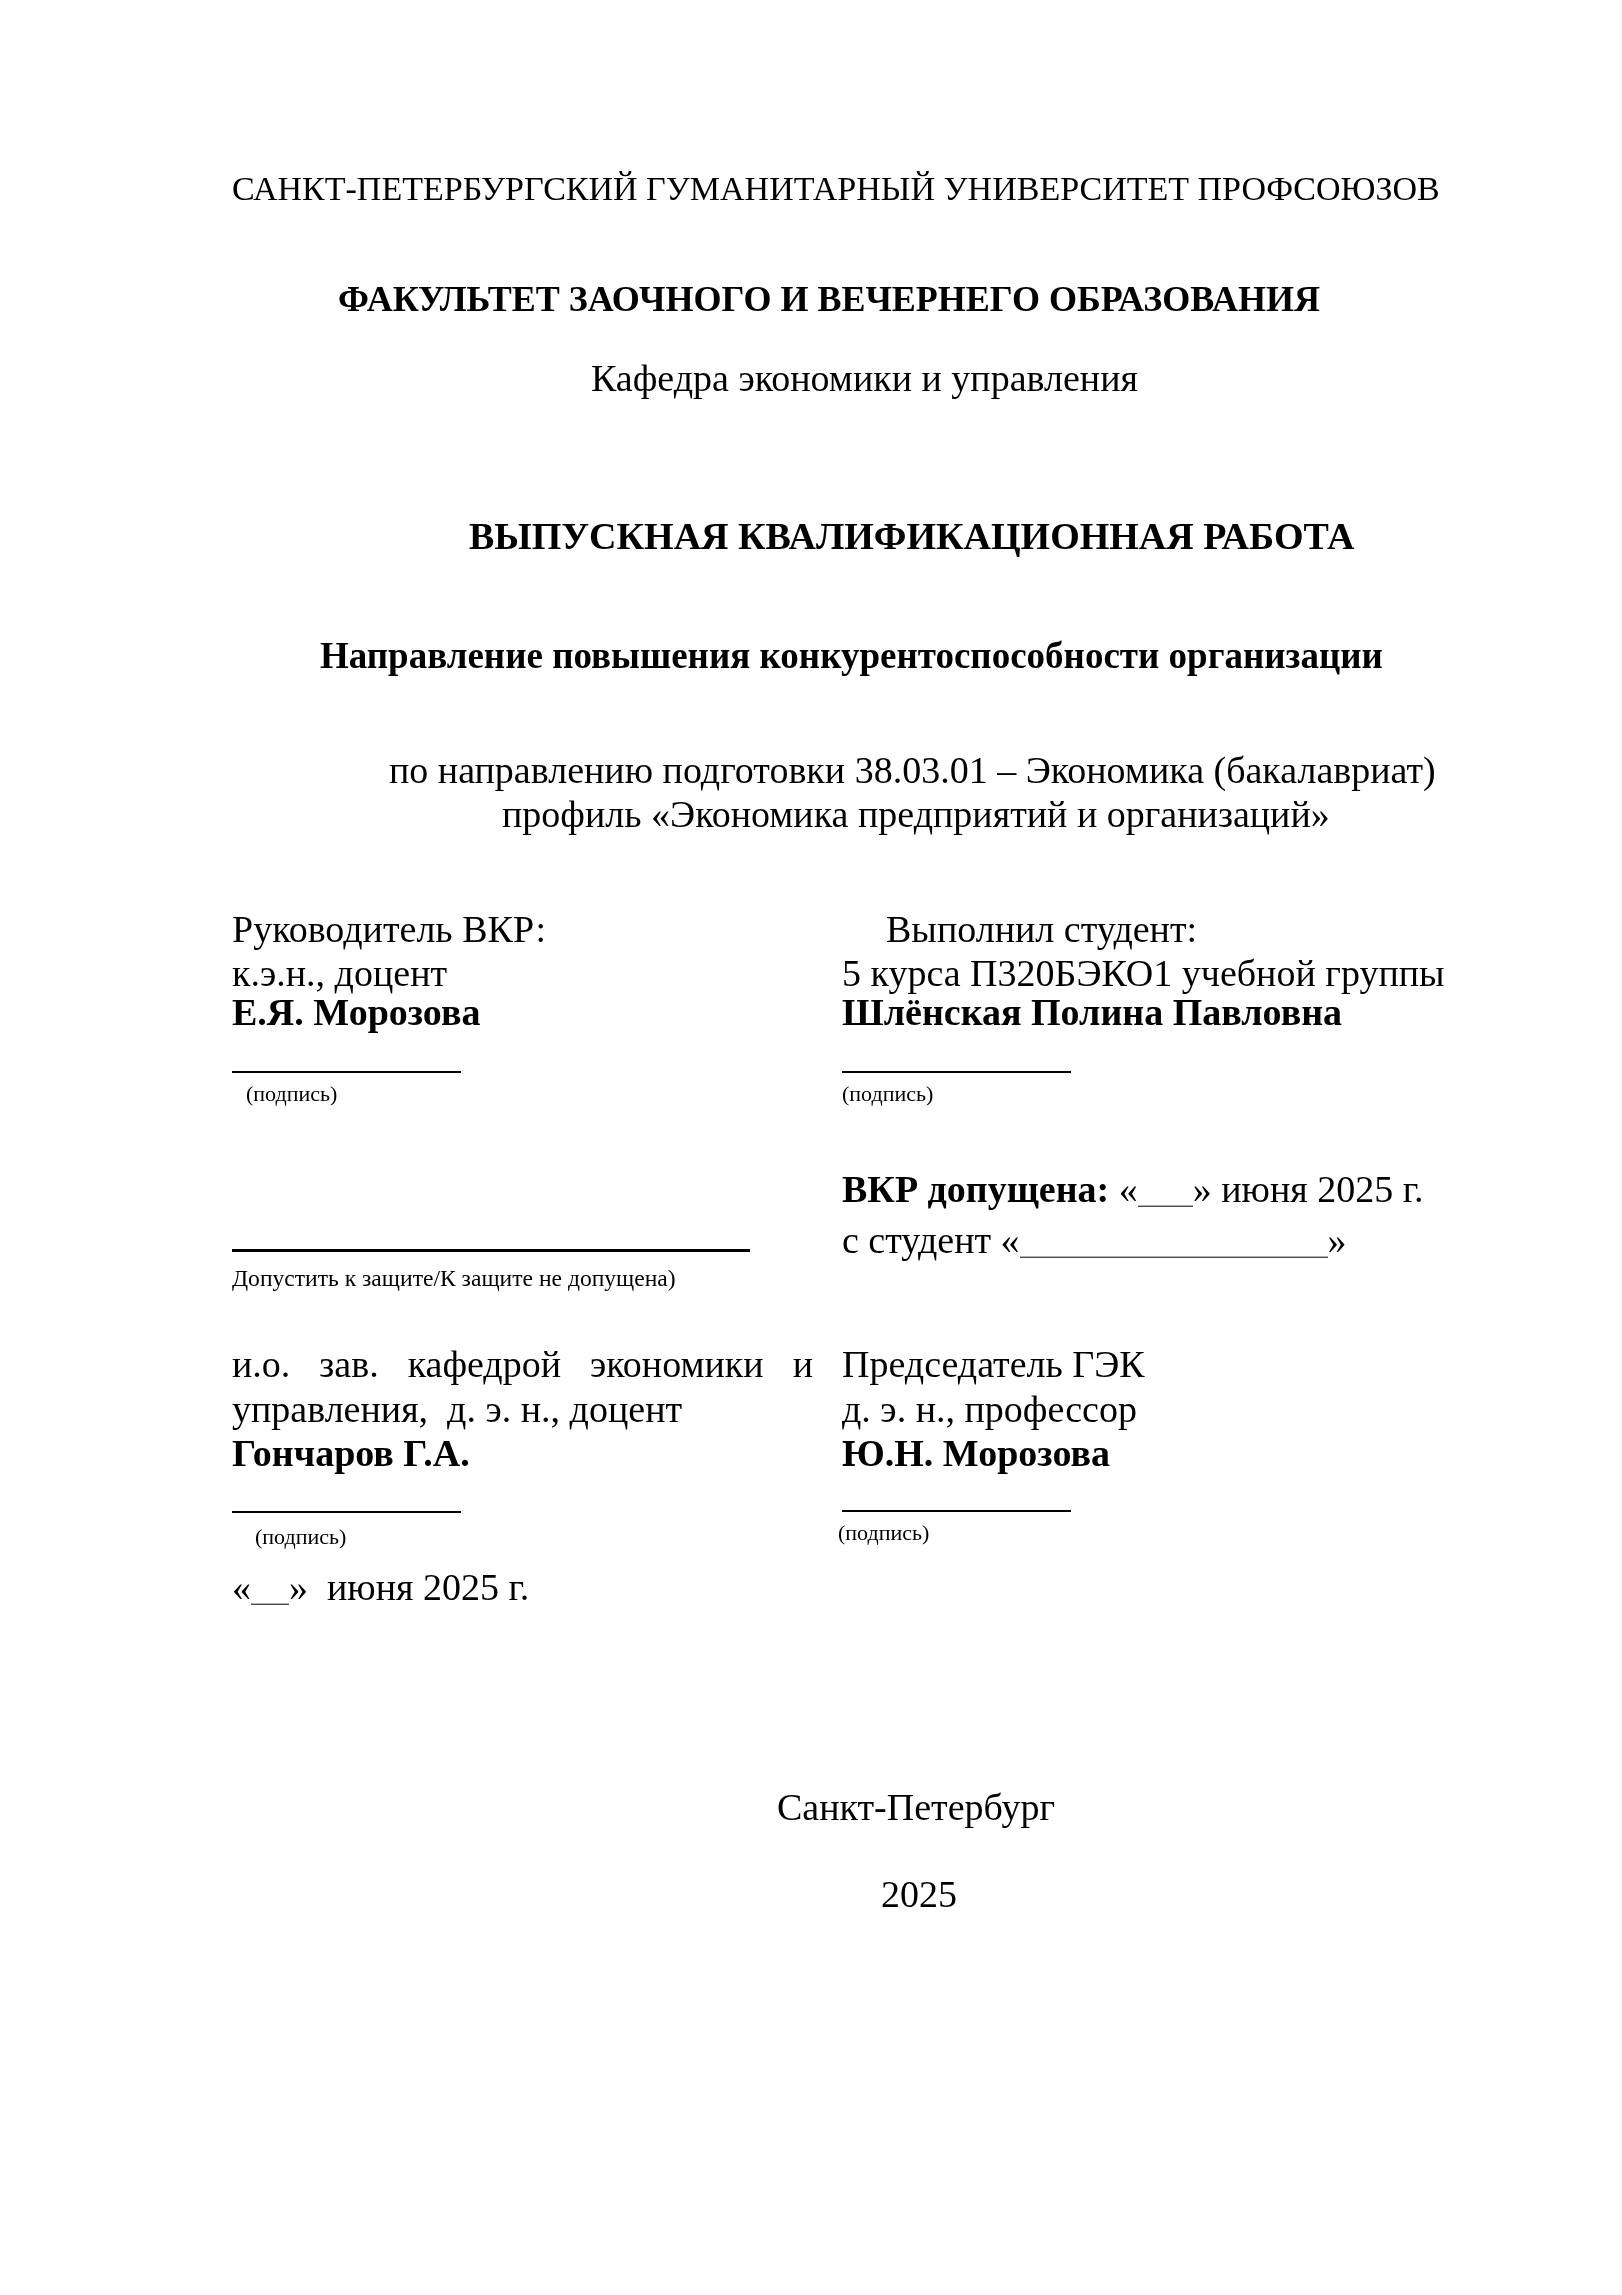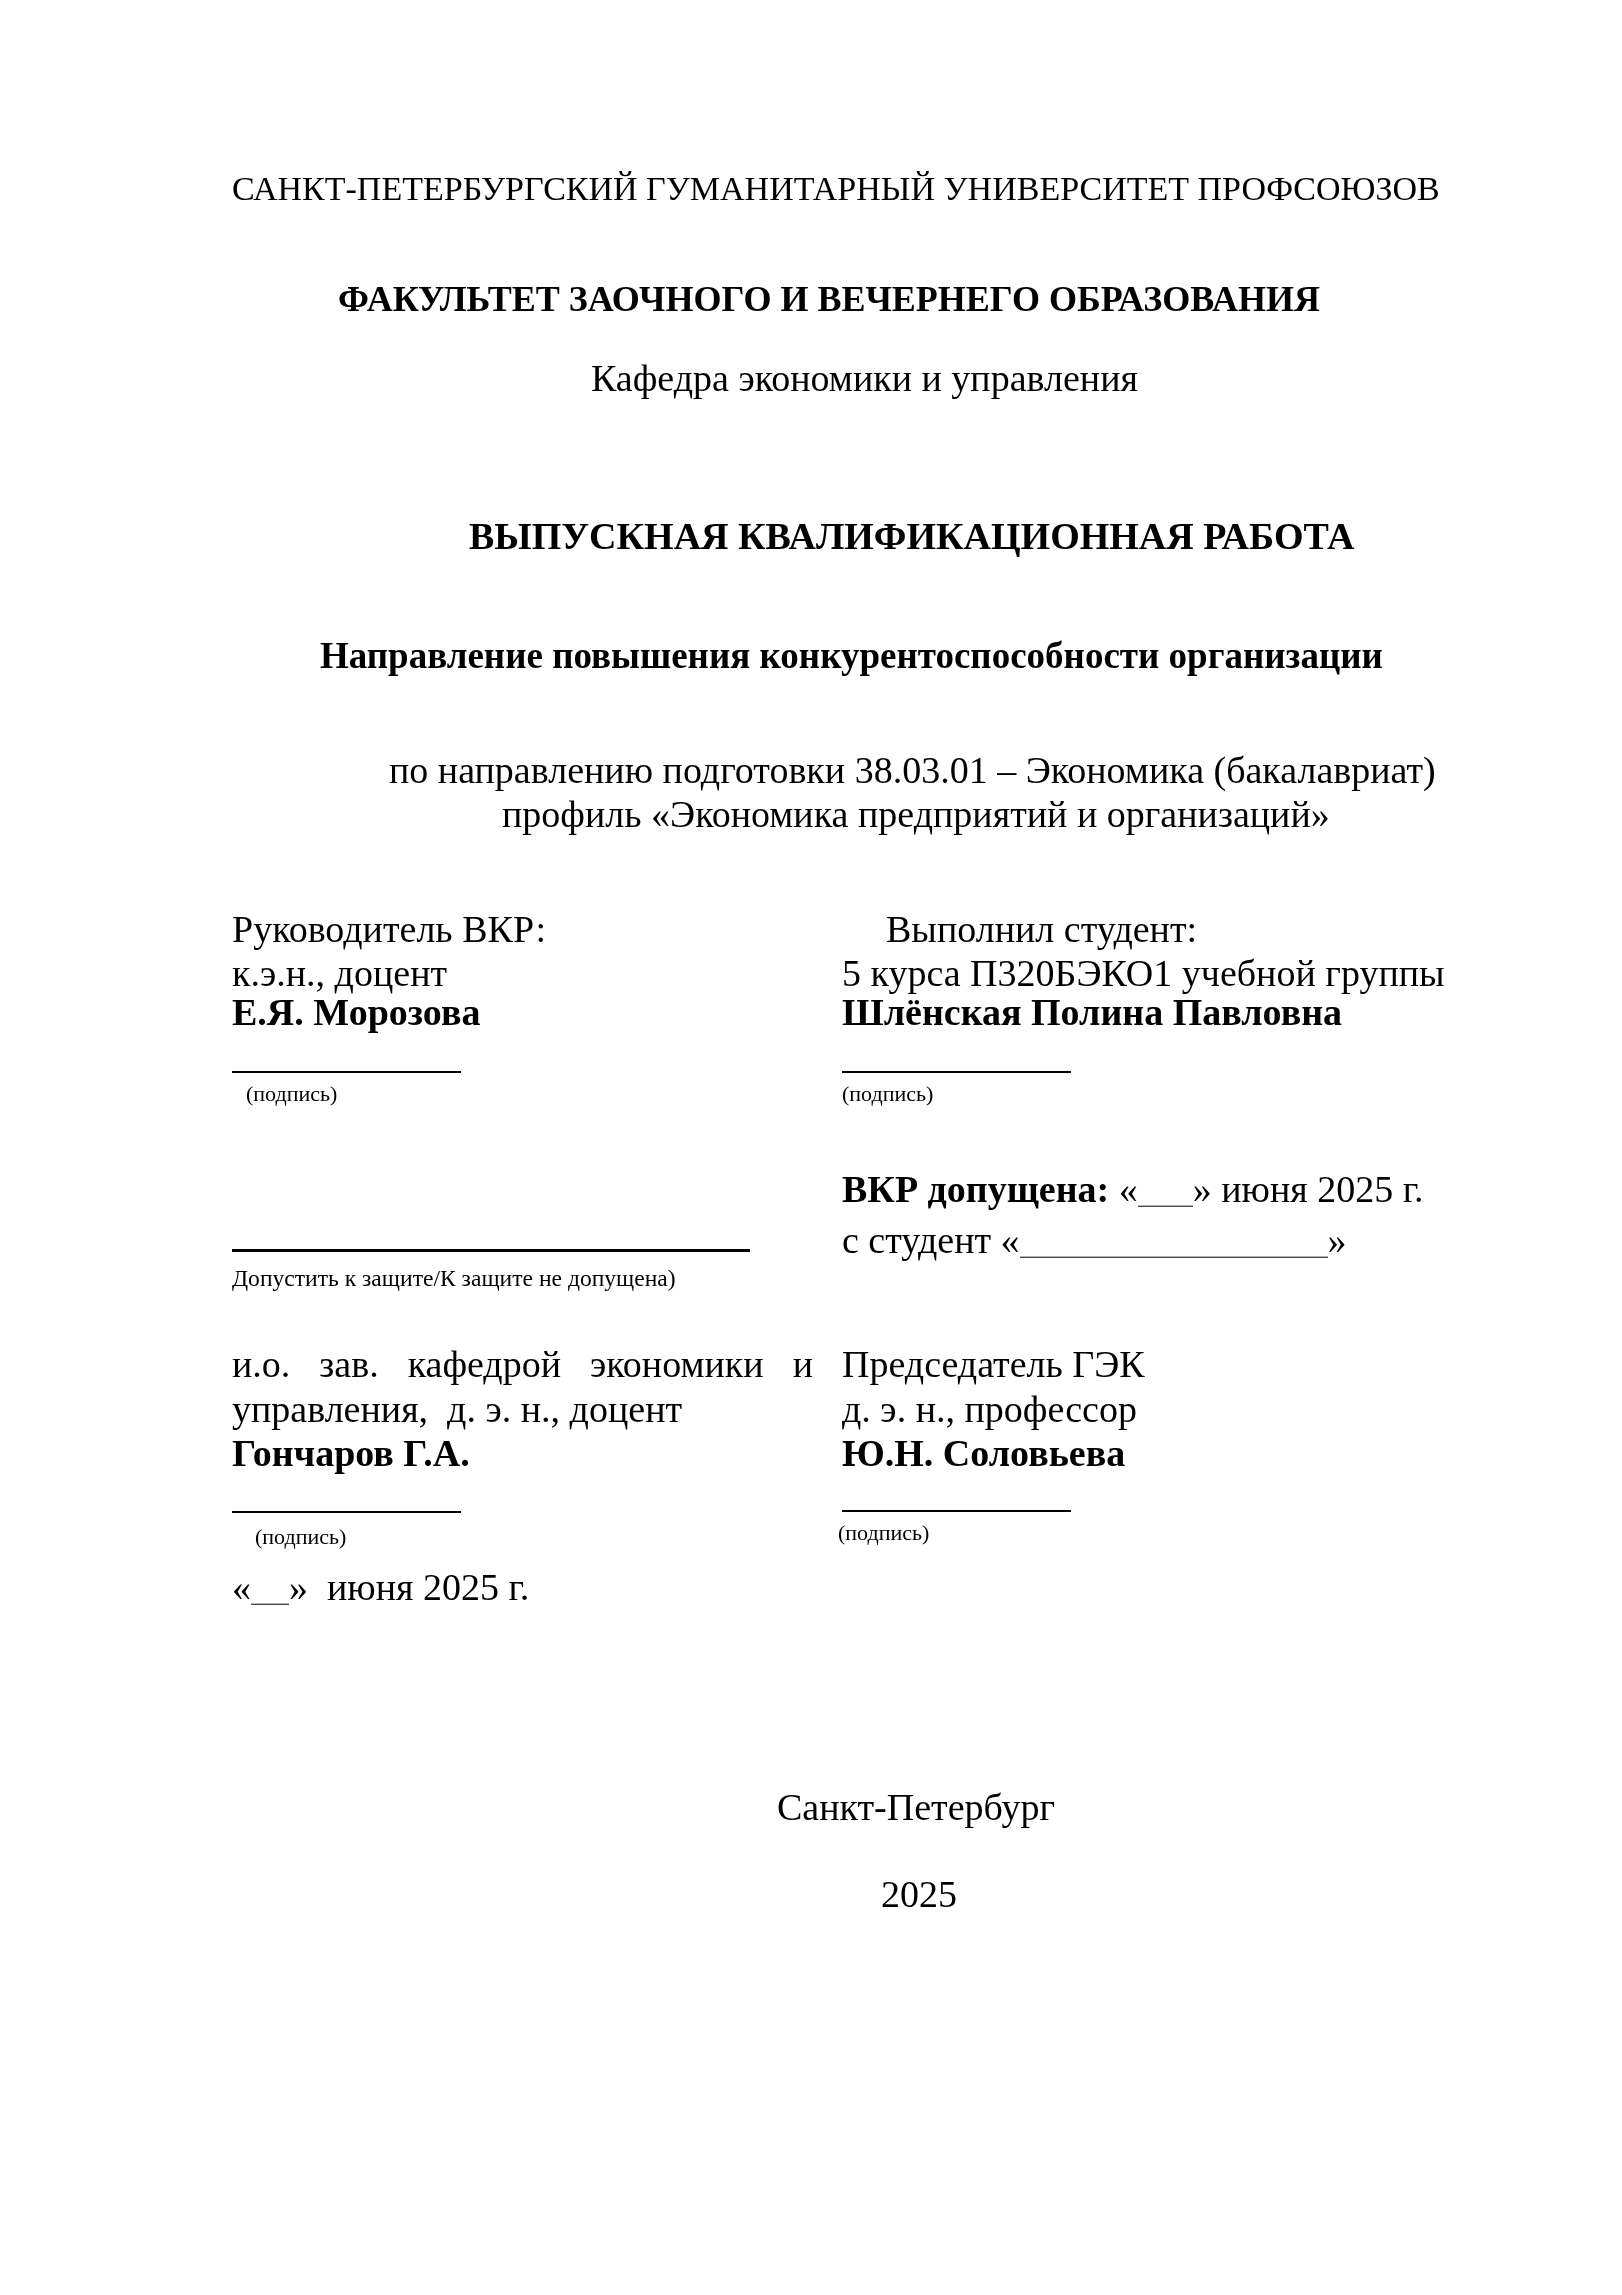--- a/index.html
+++ b/index.html
@@ -58,20 +58,20 @@
   <div class="t" style="left:232px; top:1390px; white-space:pre;">управления,  д. э. н., доцент</div>
   <div class="t b" style="left:232px; top:1434px;">Гончаров Г.А.</div>
   <div class="rule" style="left:232px; top:1511px; width:229px;"></div>
   <div class="t cap" style="left:255px; top:1526px;">(подпись)</div>
   <div class="t" style="left:232px; top:1561px; white-space:pre;text-align:center;"><span>«</span><span class="blank" style="width:38px;"></span><span>»  июня 2025 г.</span></div>
 </div>
 
 <div>
   <div class="t" style="left:842px; top:1345px;">Председатель ГЭК</div>
   <div class="t" style="left:842px; top:1390px;">д. э. н., профессор</div>
-  <div class="t b" style="left:842px; top:1434px;">Ю.Н. Соловьева</div>
+  <div class="t b" style="left:842px; top:1434px;">Ю.Н. Морозова</div>
   <div class="rule" style="left:842px; top:1510px; width:229px;"></div>
   <div class="t cap" style="left:838px; top:1522px;">(подпись)</div>
 </div>
 
 <div class="t" style="left:777px; top:1788px;">Санкт-Петербург</div>
 <div class="t" style="left:881px; top:1875px;">2025</div>
 
 
 </body></html>

